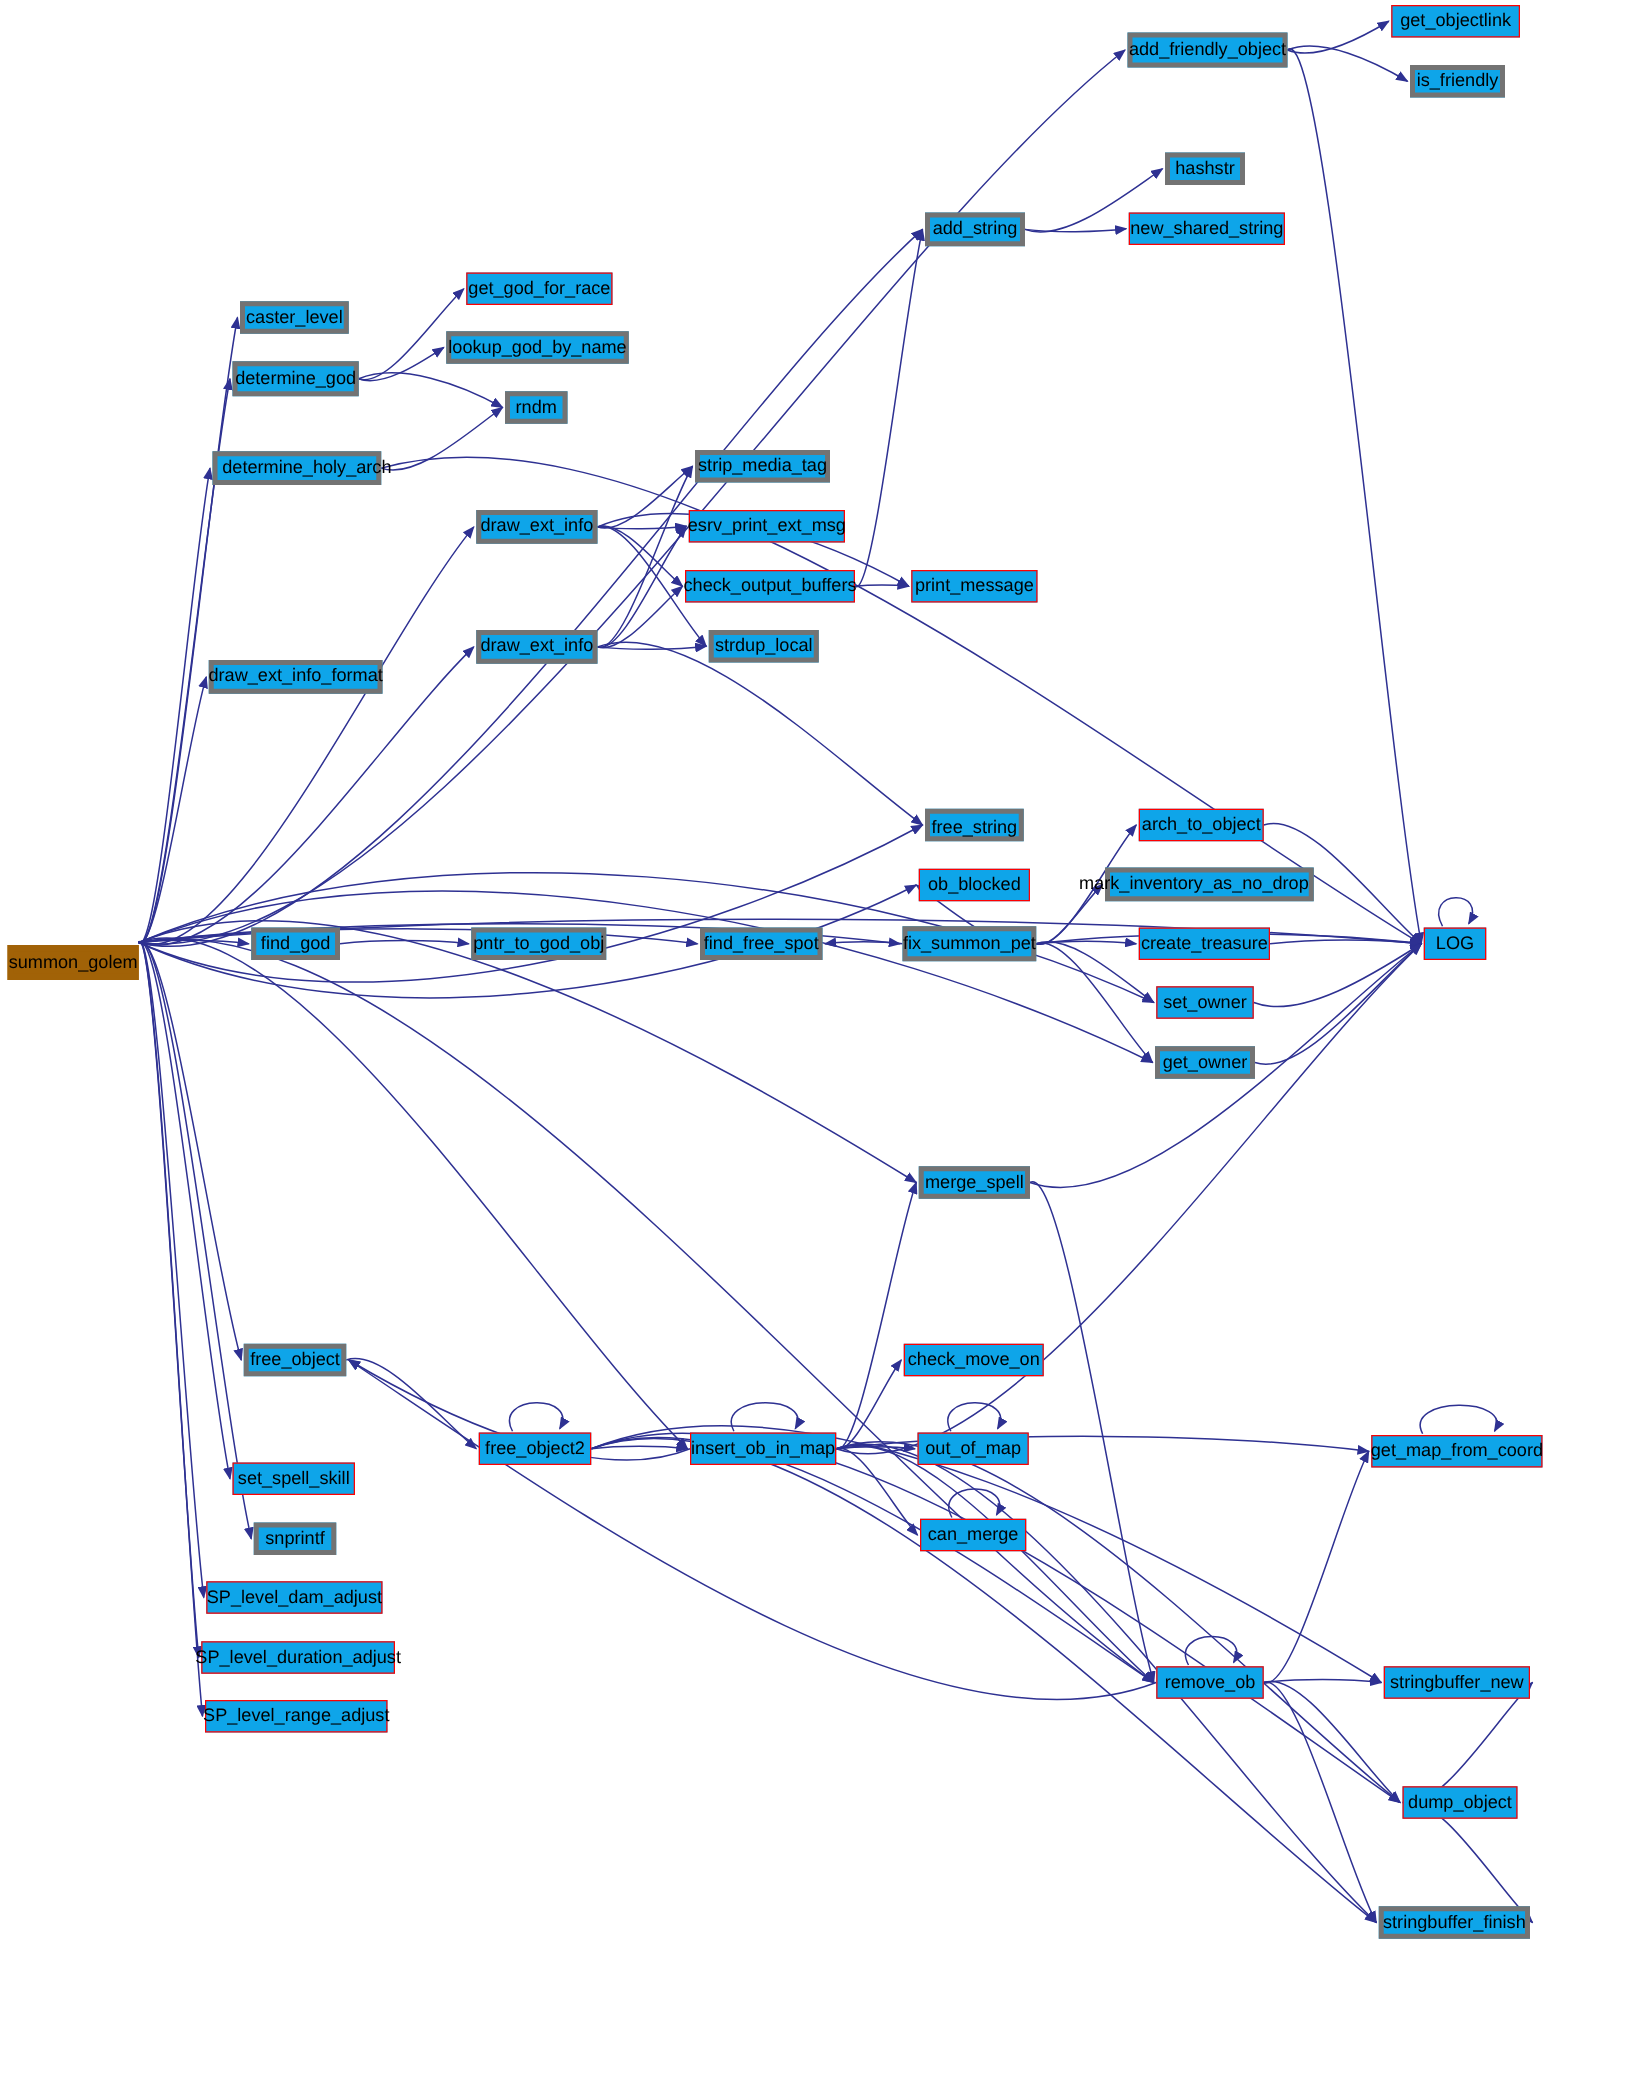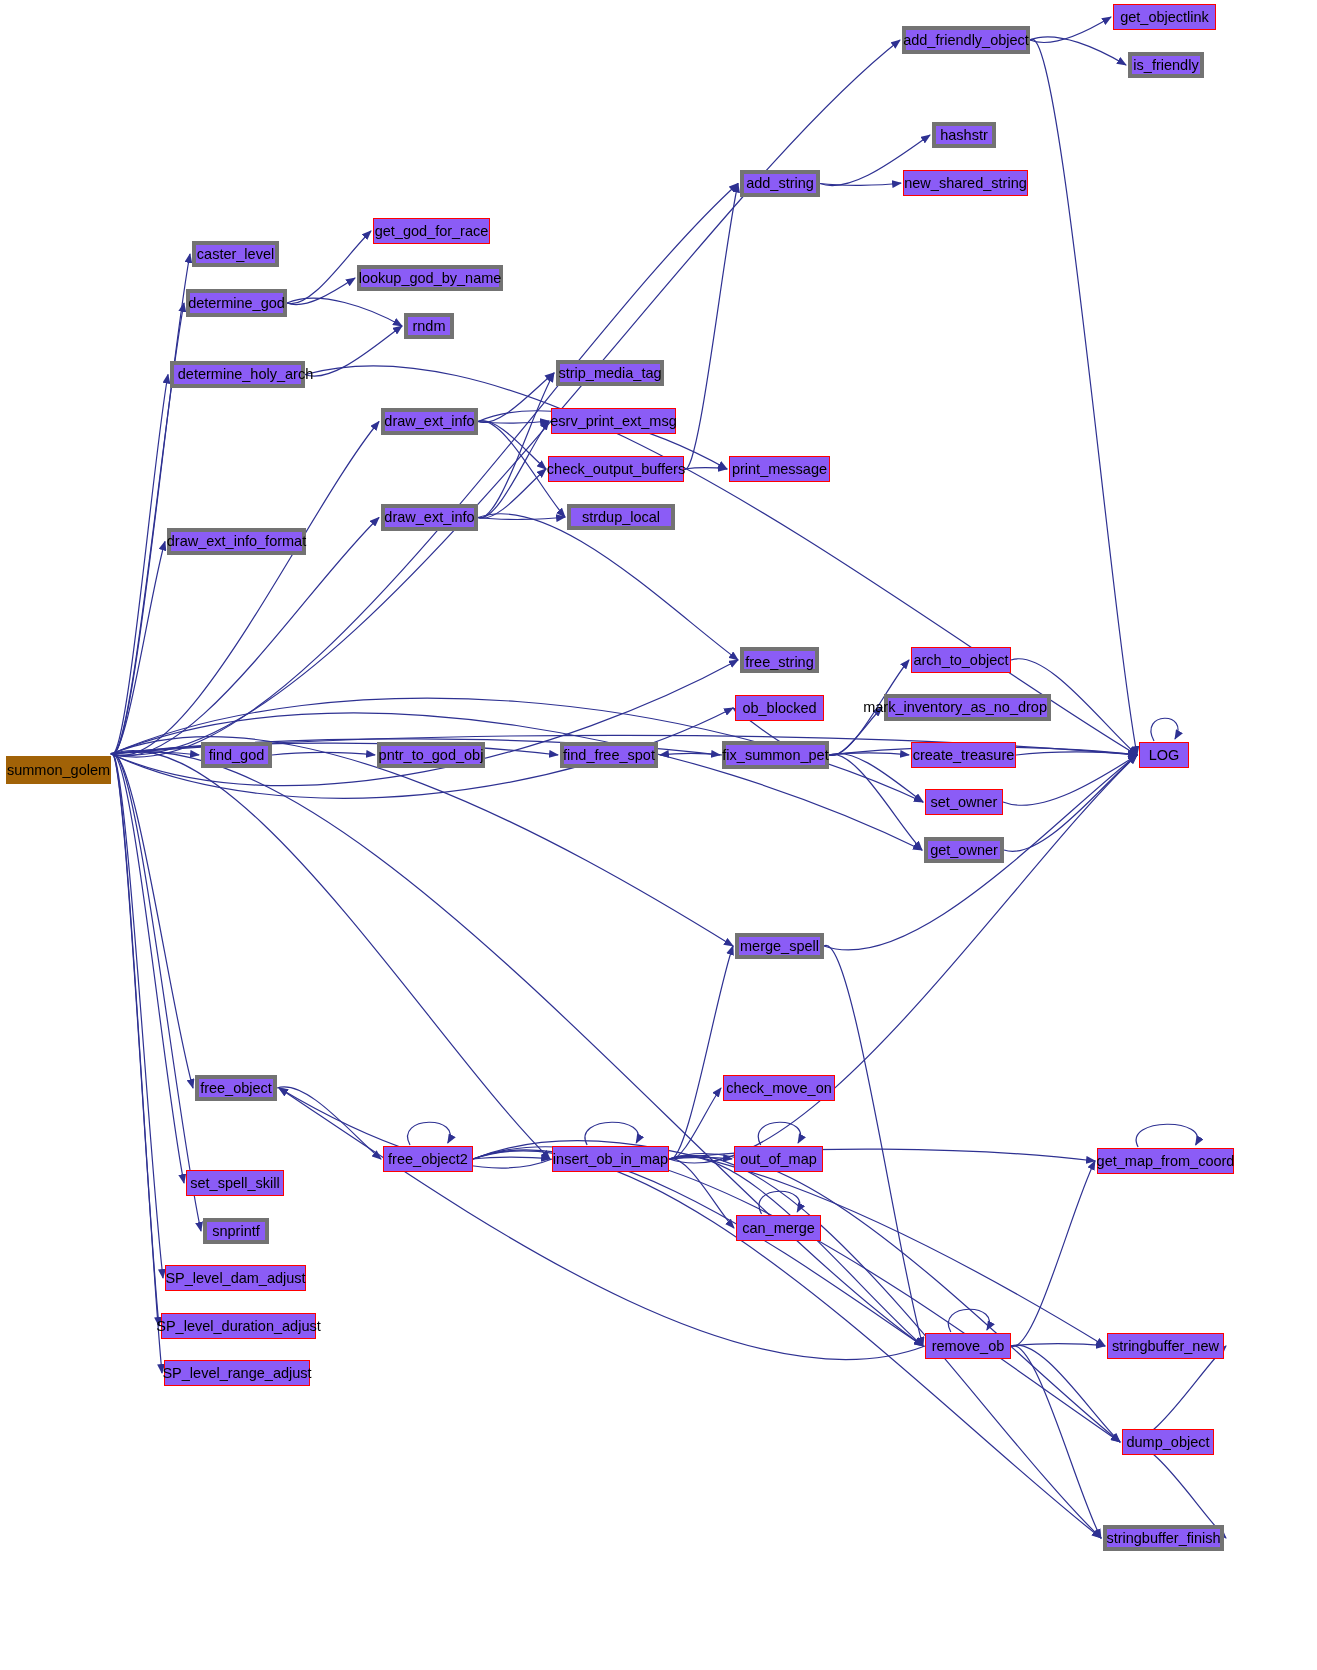--- a/index.html
+++ b/index.html
@@ -1,20 +1,20 @@
 <!DOCTYPE html>
 <html><head>
 <meta charset="utf-8">
 <style>
   html,body{margin:0;padding:0;background:#ffffff;}
   body{font-family:"Liberation Sans", sans-serif;}
   #canvas{position:relative;width:1317px;height:1670px;background:#fff;overflow:hidden;}
   #edges{position:absolute;left:0;top:0;width:1317px;height:1670px;}
   .node{position:absolute;box-sizing:border-box;display:flex;align-items:center;justify-content:center;
-        background:#8b5cf6;border:1px solid #000;font-size:14.5px;color:#000;white-space:nowrap;line-height:1;}
+        background:#0ea5e9;border:1px solid #000;font-size:14.5px;color:#000;white-space:nowrap;line-height:1;}
   .node.red{border:1px solid #ff0000;}
   .node.root{background:#a16207;border:5px solid #a16207;margin-top:16px;}
   .node.grey{border:4px solid #737373;}
   .node span{pointer-events:none;}
 </style>
 </head>
 <body>
 
 <div id="canvas">
   <svg id="edges" viewBox="0 0 1317 1670" xmlns="http://www.w3.org/2000/svg">
@@ -168,21 +168,21 @@
     </div>
     <div class="node red" style="left: 548px; top: 456px; width: 136px; height: 26px;">
       <span>check_output_buffers</span>
     </div>
     <div class="node red" style="left: 729px; top: 456px; width: 101px; height: 26px;">
       <span>print_message</span>
     </div>
     <div class="node grey" style="left: 381px; top: 504px; width: 97px; height: 27px;">
       <span>draw_ext_info</span>
     </div>
-    <div class="node grey" style="left: 567px; top: 504px; width: 108px; height: 26px;">
+    <div class="node grey" style="left: 567px; top: 504px; width: 88px; height: 26px;">
       <span>strdup_local</span>
     </div>
     <div class="node grey" style="left: 167px; top: 528px; width: 139px; height: 27px;">
       <span>draw_ext_info_format</span>
     </div>
     <div class="node grey" style="left: 740px; top: 647px; width: 79px; height: 26px; align-items: flex-end;">
       <span>free_string</span>
     </div>
     <div class="node red" style="left: 911px; top: 647px; width: 100px; height: 26px;">
       <span>arch_to_object</span>

